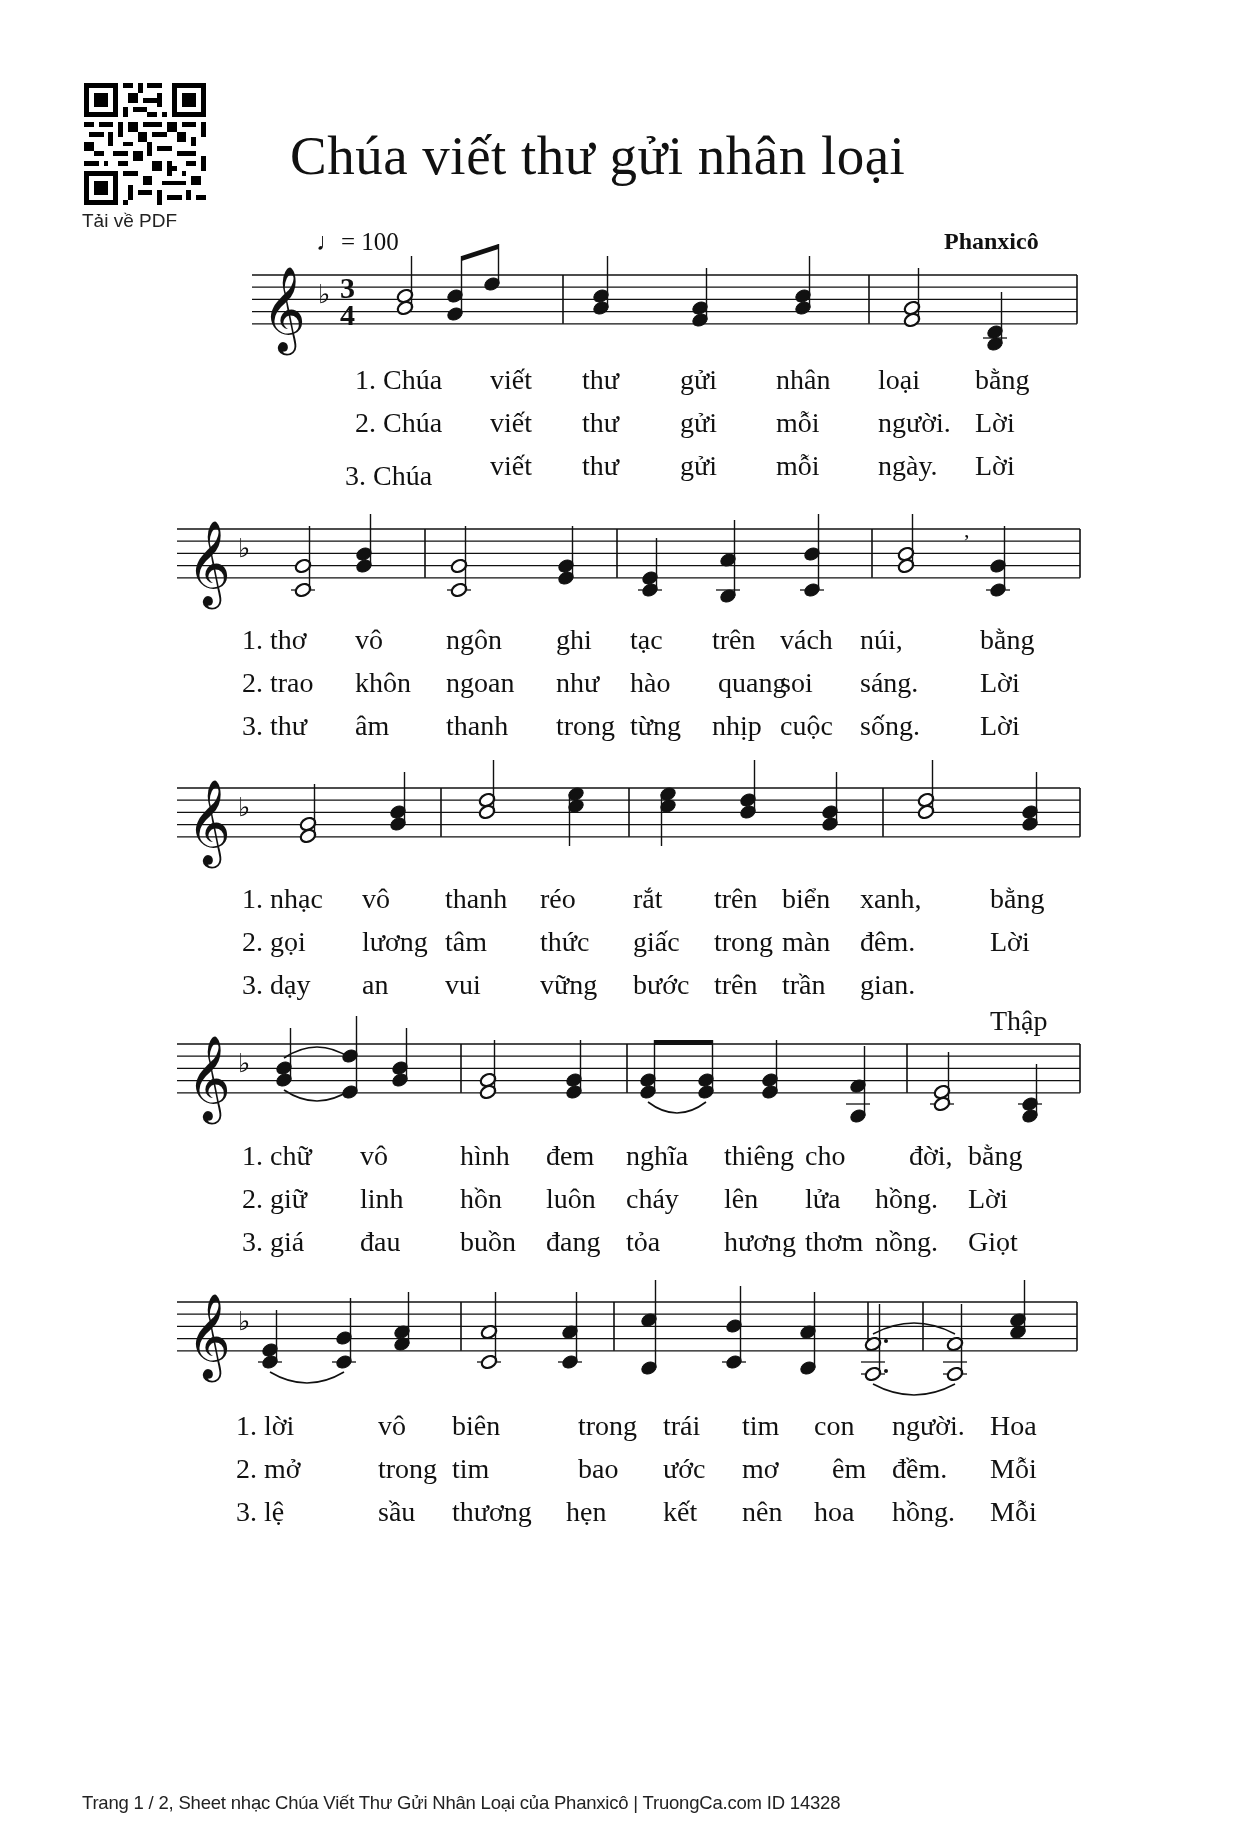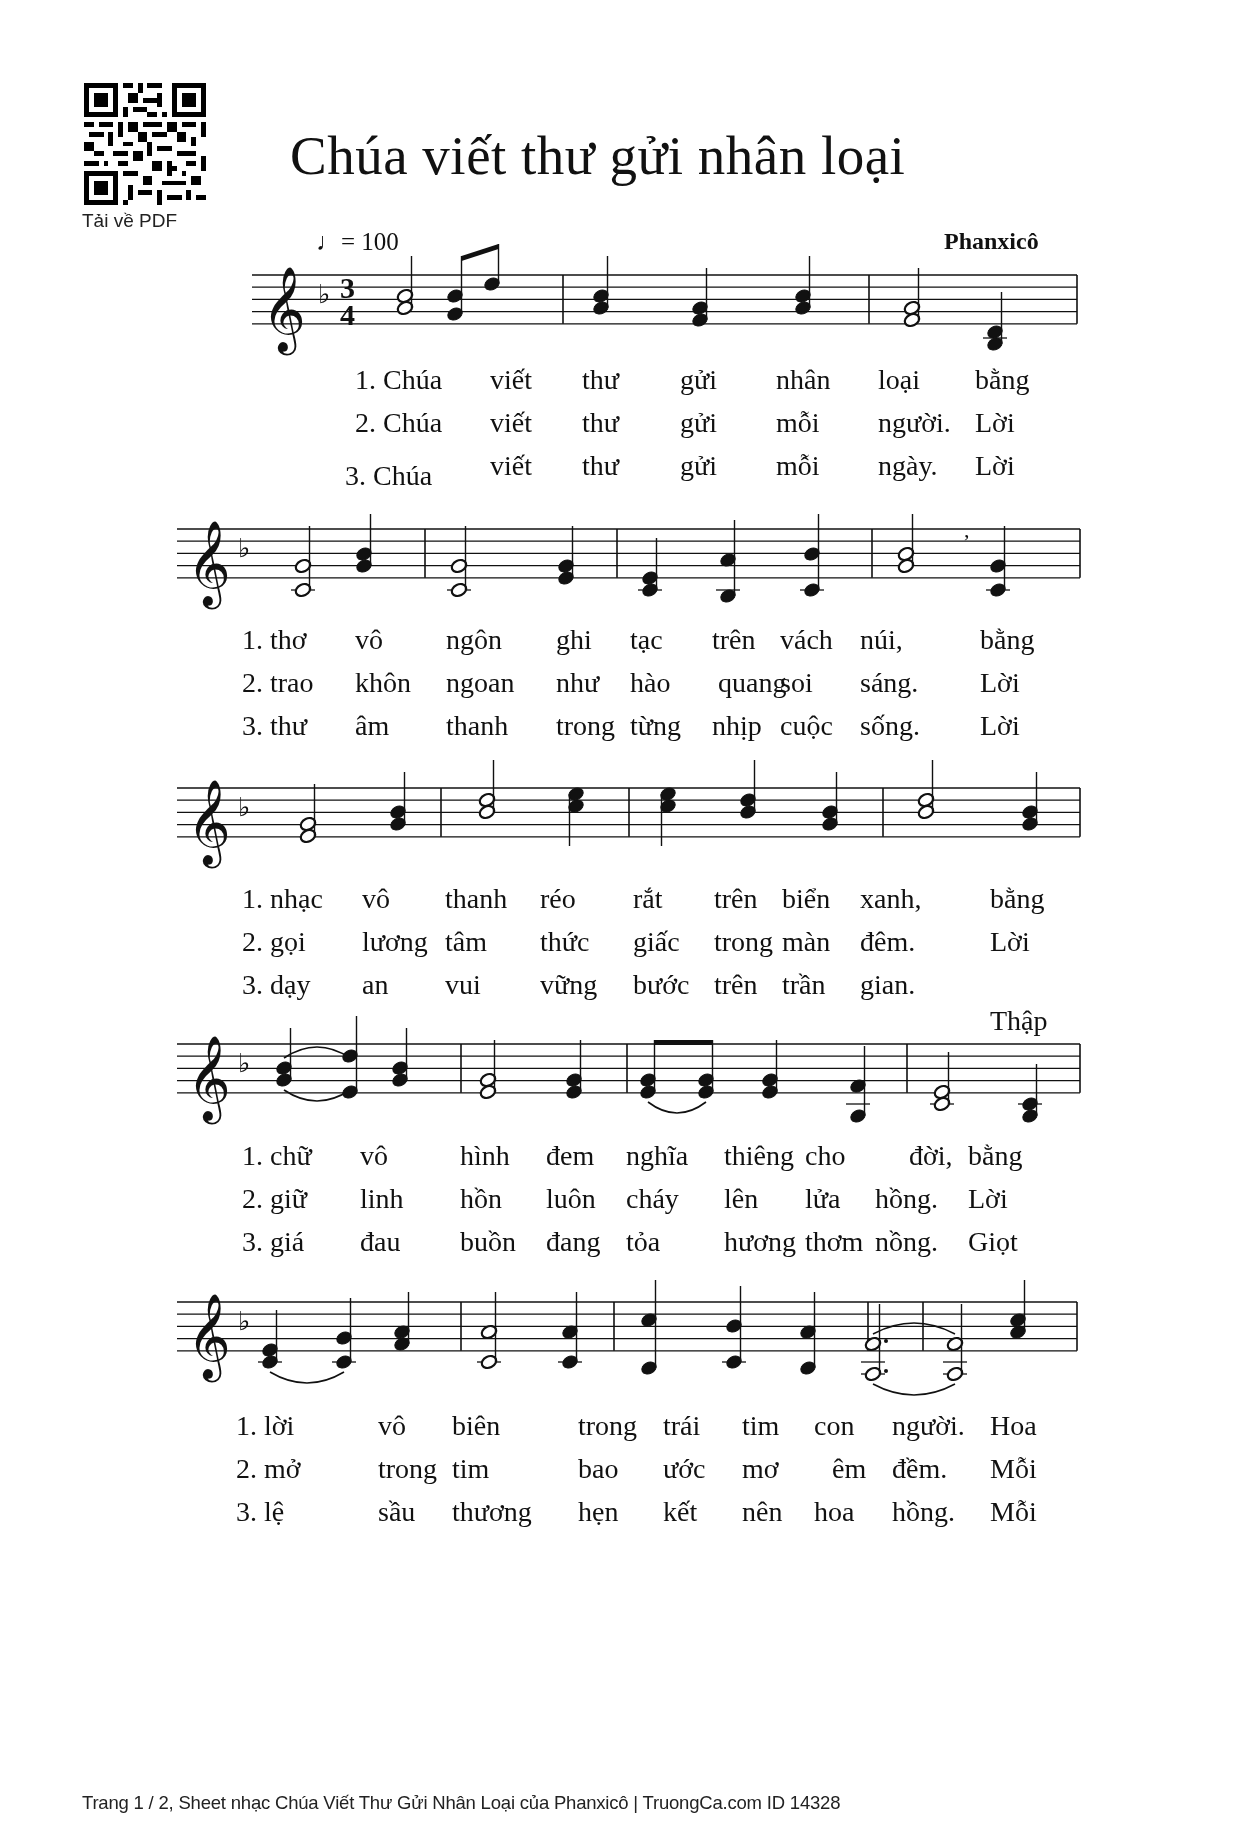--- a/index.html
+++ b/index.html
@@ -577,21 +577,21 @@
       <span style="left: 663px;">ước</span>
       <span style="left: 742px;">mơ</span>
       <span style="left: 832px;">êm</span>
       <span style="left: 892px;">đềm.</span>
       <span style="left: 990px;">Mỗi</span>
     </div>
     <div class="lyric-line" style="left: 0px; top: 1496px;">
       <span style="left: 236px;">3. lệ</span>
       <span style="left: 378px;">sầu</span>
       <span style="left: 452px;">thương</span>
-      <span style="left: 578px; text-align: center;">hẹn</span>
+      <span style="left: 566px; text-align: center;">hẹn</span>
       <span style="left: 663px;">kết</span>
       <span style="left: 742px;">nên</span>
       <span style="left: 814px;">hoa</span>
       <span style="left: 892px;">hồng.</span>
       <span style="left: 990px;">Mỗi</span>
     </div>
   </div>
 
 <div class="footer">Trang 1 / 2, Sheet nhạc Chúa Viết Thư Gửi Nhân Loại của Phanxicô  | TruongCa.com ID 14328</div>
 

